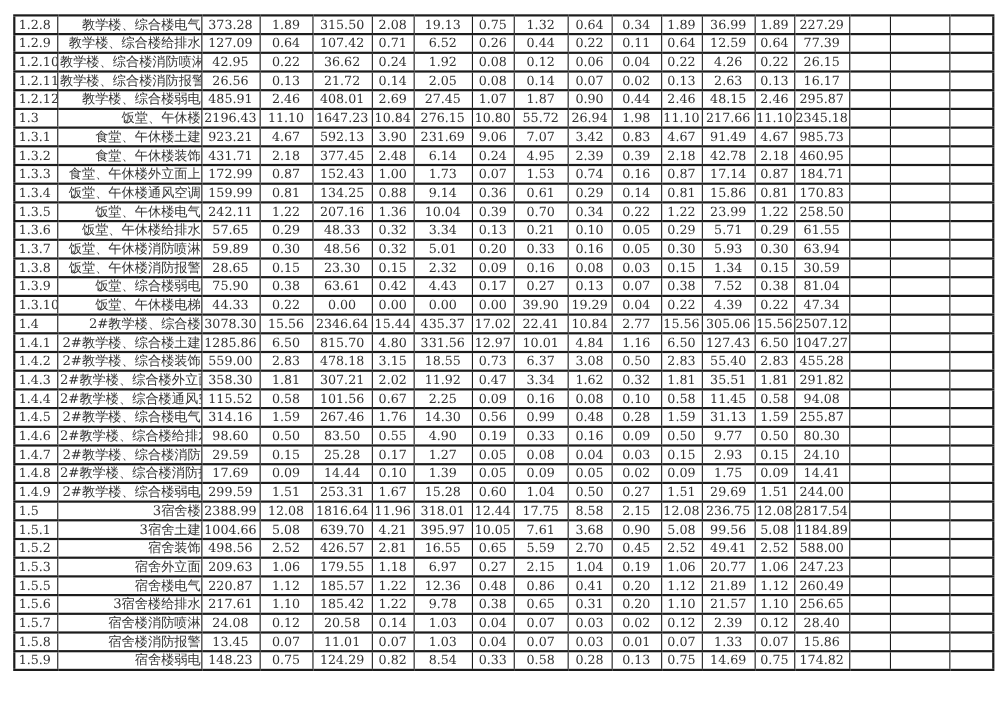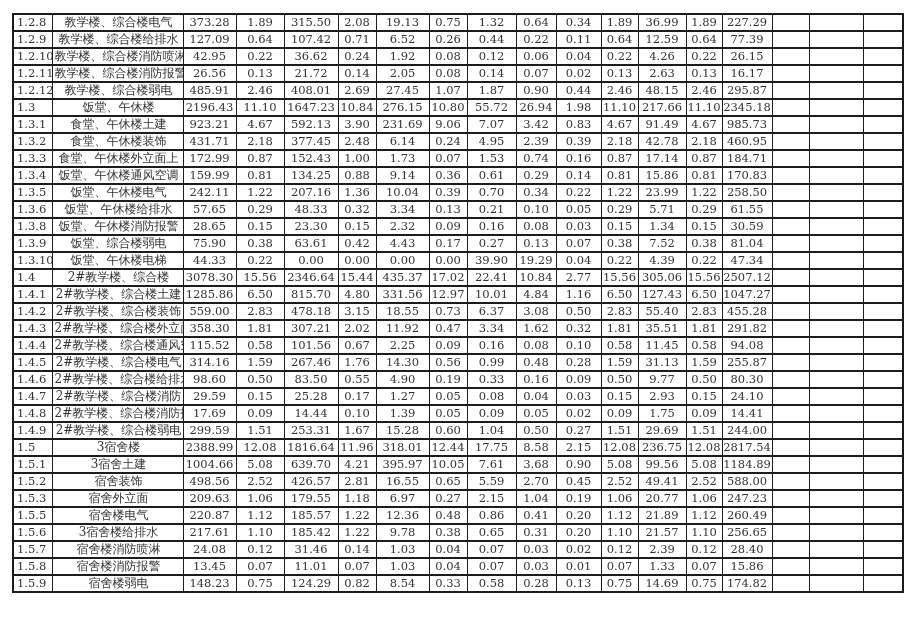--- a/index.html
+++ b/index.html
@@ -37,21 +37,21 @@
     line-height: 15px;
     white-space: nowrap;
     overflow: hidden;
     vertical-align: middle;
   }
   table.cost-table td.code {
     text-align: left;
     padding-left: 3px;
   }
   table.cost-table td.name {
-    text-align: center;
+    text-align: right;
     padding-left: 2px;
     font-size: 12px;
   }
   table.cost-table td.num {
     text-align: center;
   }
   table.cost-table td.empty {
     background: #ffffff;
   }
 </style>
@@ -315,20 +315,40 @@
           <td class="num">0.05</td>
           <td class="num">0.29</td>
           <td class="num">5.71</td>
           <td class="num">0.29</td>
           <td class="num">61.55</td>
           <td class="empty"></td>
           <td class="empty"></td>
           <td class="empty"></td>
         </tr>
         <tr>
+          <td class="code">1.3.7</td>
+          <td class="name">饭堂、午休楼消防喷淋</td>
+          <td class="num">59.89</td>
+          <td class="num">0.30</td>
+          <td class="num">48.56</td>
+          <td class="num">0.32</td>
+          <td class="num">5.01</td>
+          <td class="num">0.20</td>
+          <td class="num">0.33</td>
+          <td class="num">0.16</td>
+          <td class="num">0.05</td>
+          <td class="num">0.30</td>
+          <td class="num">5.93</td>
+          <td class="num">0.30</td>
+          <td class="num">63.94</td>
+          <td class="empty"></td>
+          <td class="empty"></td>
+          <td class="empty"></td>
+        </tr>
+        <tr>
           <td class="code">1.3.8</td>
           <td class="name">饭堂、午休楼消防报警</td>
           <td class="num">28.65</td>
           <td class="num">0.15</td>
           <td class="num">23.30</td>
           <td class="num">0.15</td>
           <td class="num">2.32</td>
           <td class="num">0.09</td>
           <td class="num">0.16</td>
           <td class="num">0.08</td>
@@ -699,21 +719,21 @@
           <td class="num">256.65</td>
           <td class="empty"></td>
           <td class="empty"></td>
           <td class="empty"></td>
         </tr>
         <tr>
           <td class="code">1.5.7</td>
           <td class="name">宿舍楼消防喷淋</td>
           <td class="num">24.08</td>
           <td class="num">0.12</td>
-          <td class="num">31.46</td>
+          <td class="num">20.58</td>
           <td class="num">0.14</td>
           <td class="num">1.03</td>
           <td class="num">0.04</td>
           <td class="num">0.07</td>
           <td class="num">0.03</td>
           <td class="num">0.02</td>
           <td class="num">0.12</td>
           <td class="num">2.39</td>
           <td class="num">0.12</td>
           <td class="num">28.40</td>

